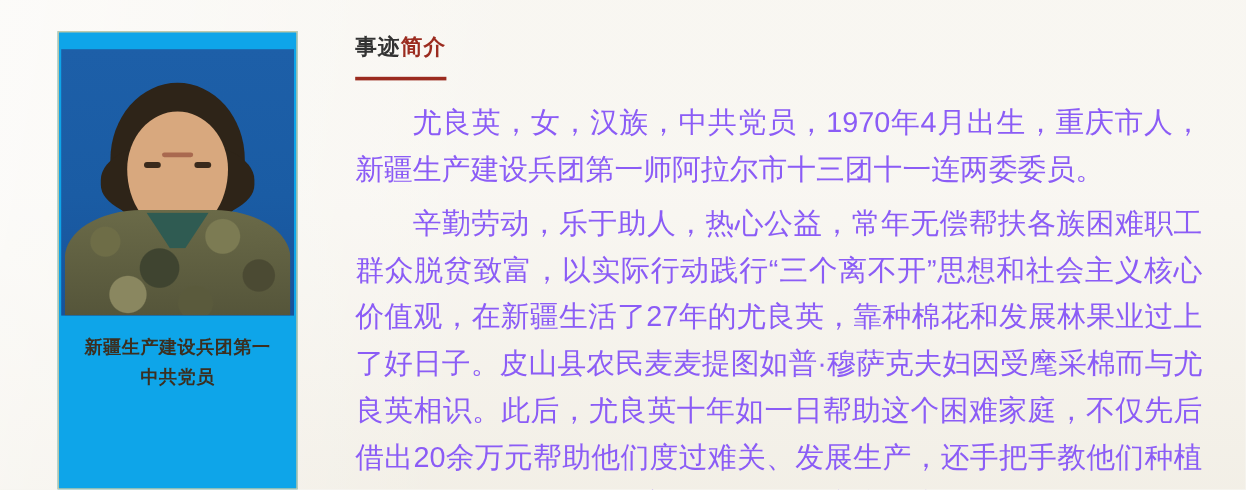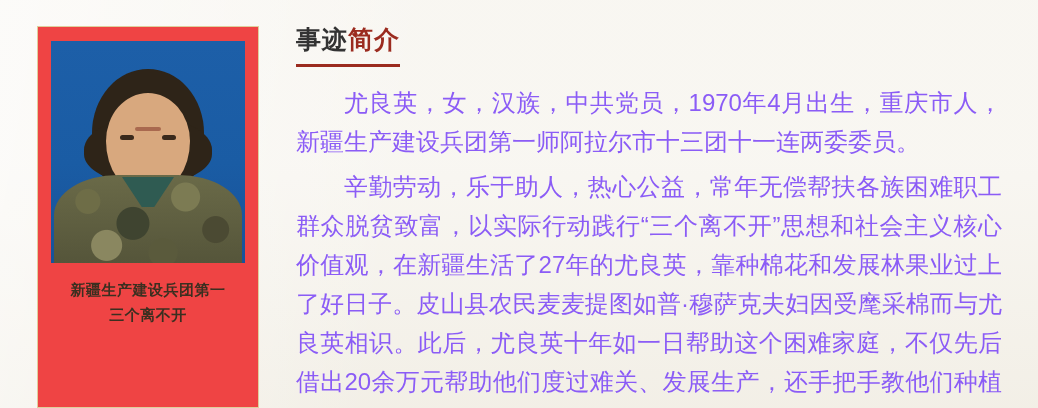--- a/index.html
+++ b/index.html
@@ -36,22 +36,22 @@
   .profile-col {
     width: 296px;
     flex: 0 0 296px;
     position: relative;
     z-index: 1;
     display: flex;
     justify-content: center;
     padding-top: 26px;
   }
   .profile-card {
-    width: 222px;
-    background: #ef4444;
+    width: 200px;
+    background: #0ea5e9;
     border: 1px solid #dfcf9c;
     padding: 14px 14px 18px 14px;
     box-sizing: border-box;
     display: flex;
     flex-direction: column;
     align-items: center;
   }
   .portrait {
     width: 194px;
     height: 222px;
@@ -170,21 +170,21 @@
   
   .content-col {
     flex: 1 1 auto;
     position: relative;
     z-index: 1;
     padding: 22px 36px 0 0;
     box-sizing: border-box;
   }
   .section-title {
     display: inline-block;
-    font-size: 25px;
+    font-size: 18px;
     line-height: 34px;
     font-weight: bold;
     letter-spacing: 1px;
     padding-bottom: 8px;
     border-bottom: 3px solid #9b2b1f;
   }
   .section-title .t-dark { color: #333333; }
   .section-title .t-accent { color: #9b2b1f; }
 
   .body-text {
@@ -210,21 +210,21 @@
       <div class="portrait">
         <div class="hair"></div>
         <div class="neck"></div>
         <div class="face"></div>
         <div class="brows"></div>
         <div class="collar"></div>
         <div class="body"></div>
       </div>
       <div class="caption">
         <div>新疆生产建设兵团第一</div>
-        <div>三个离不开</div>
+        <div>中共党员</div>
       </div>
     </div>
   </div>
 
   <div class="content-col">
     <div class="section-title">
       <span class="t-dark">事迹</span><span class="t-accent">简介</span>
     </div>
 
     <div class="body-text">

